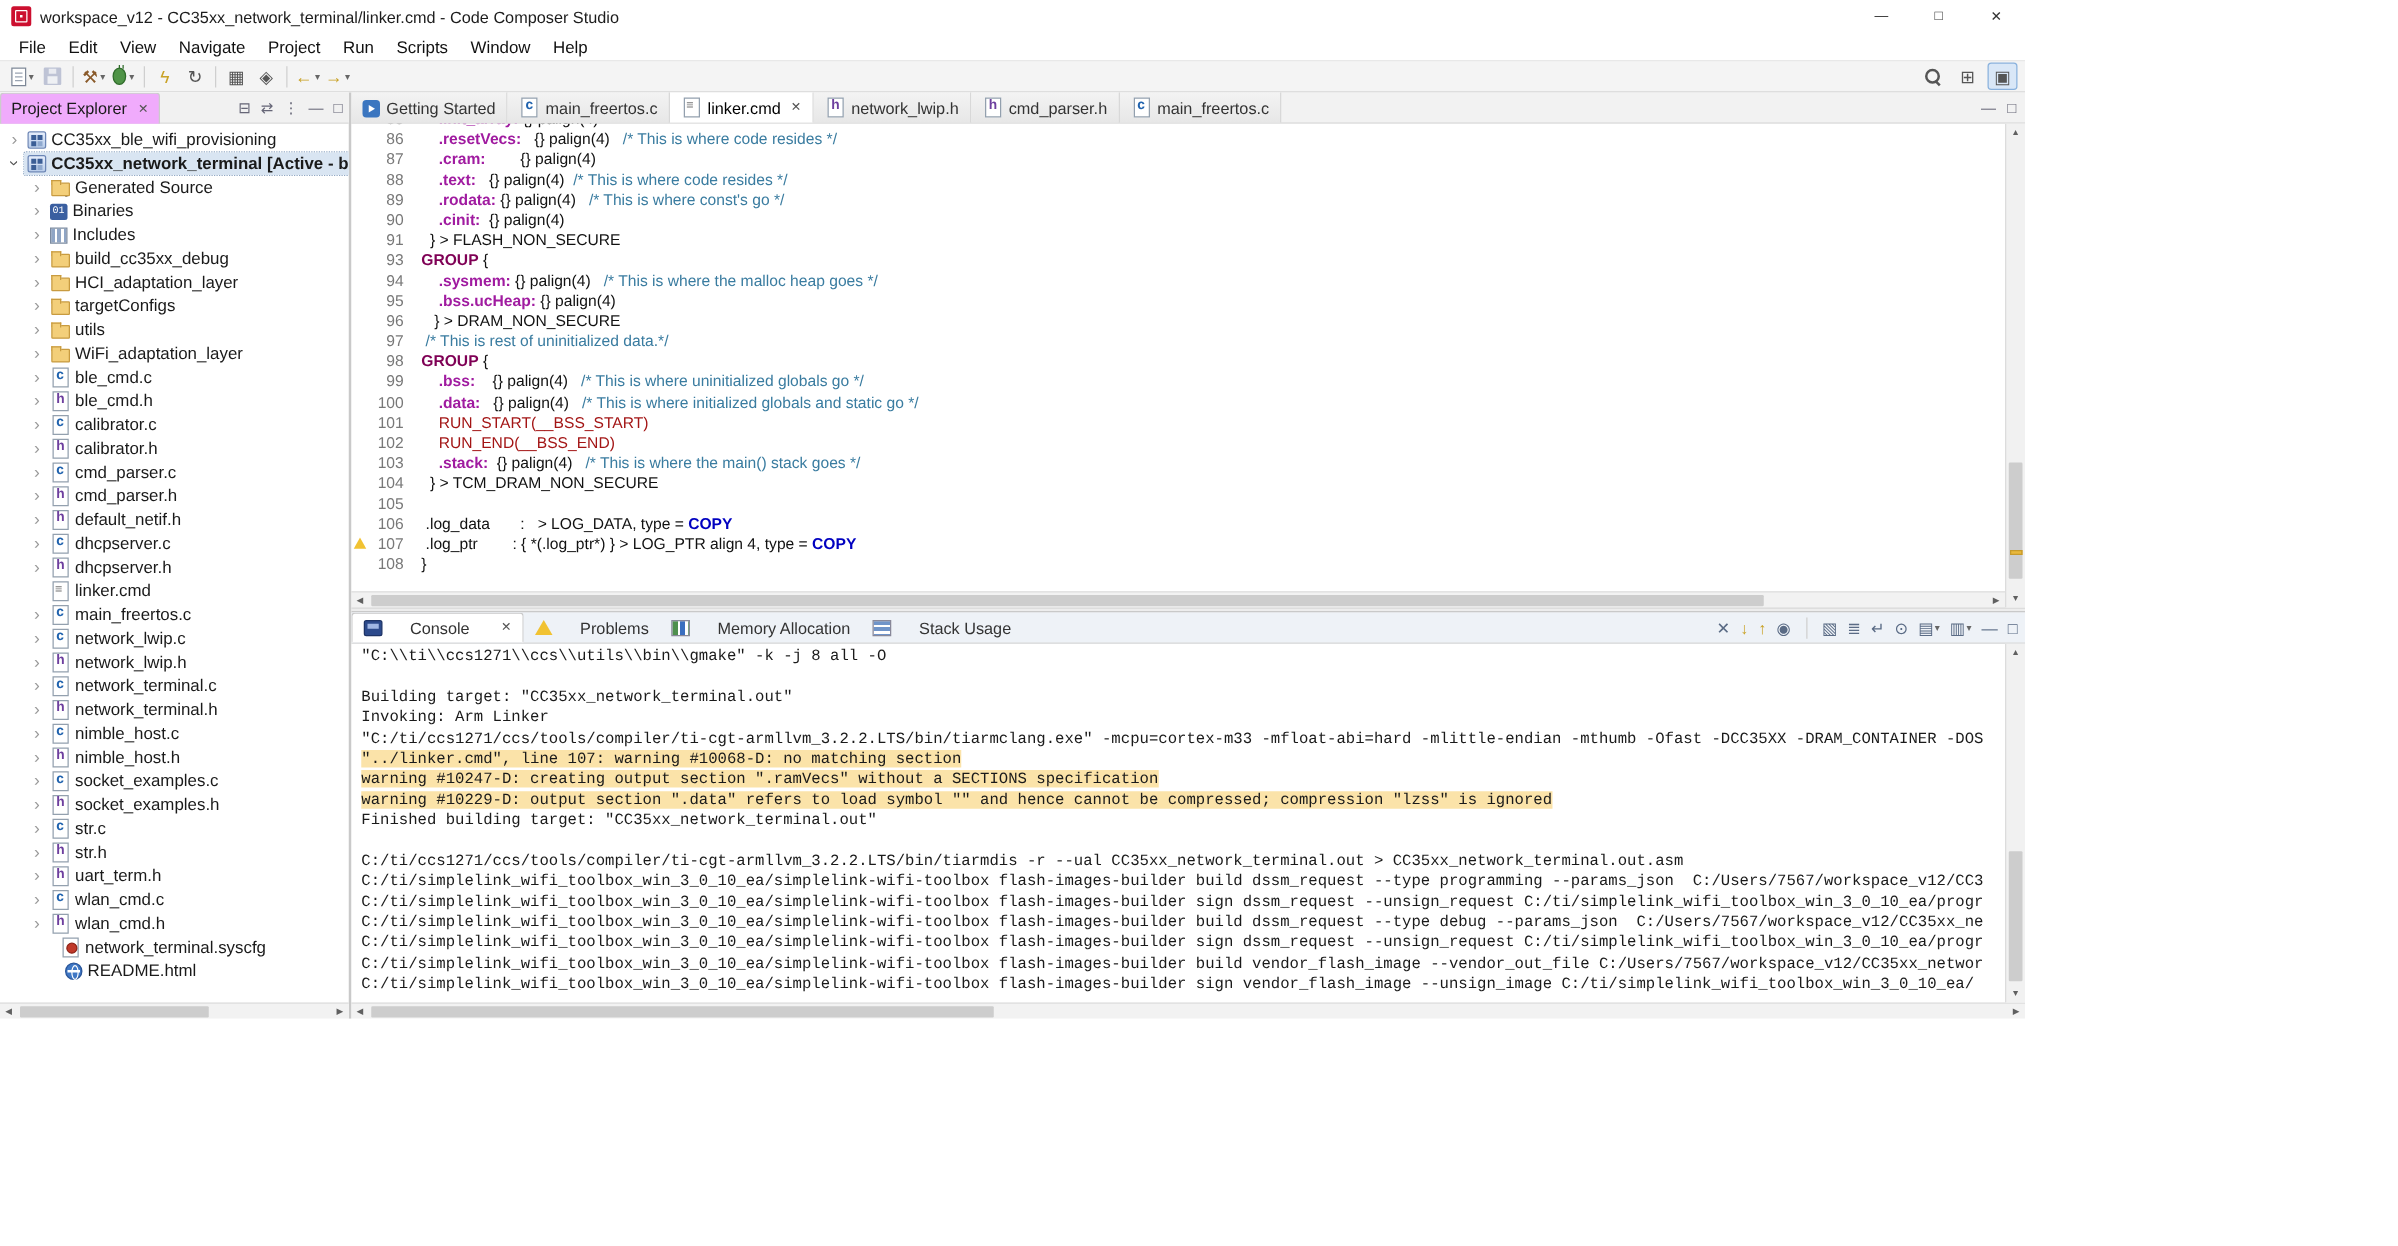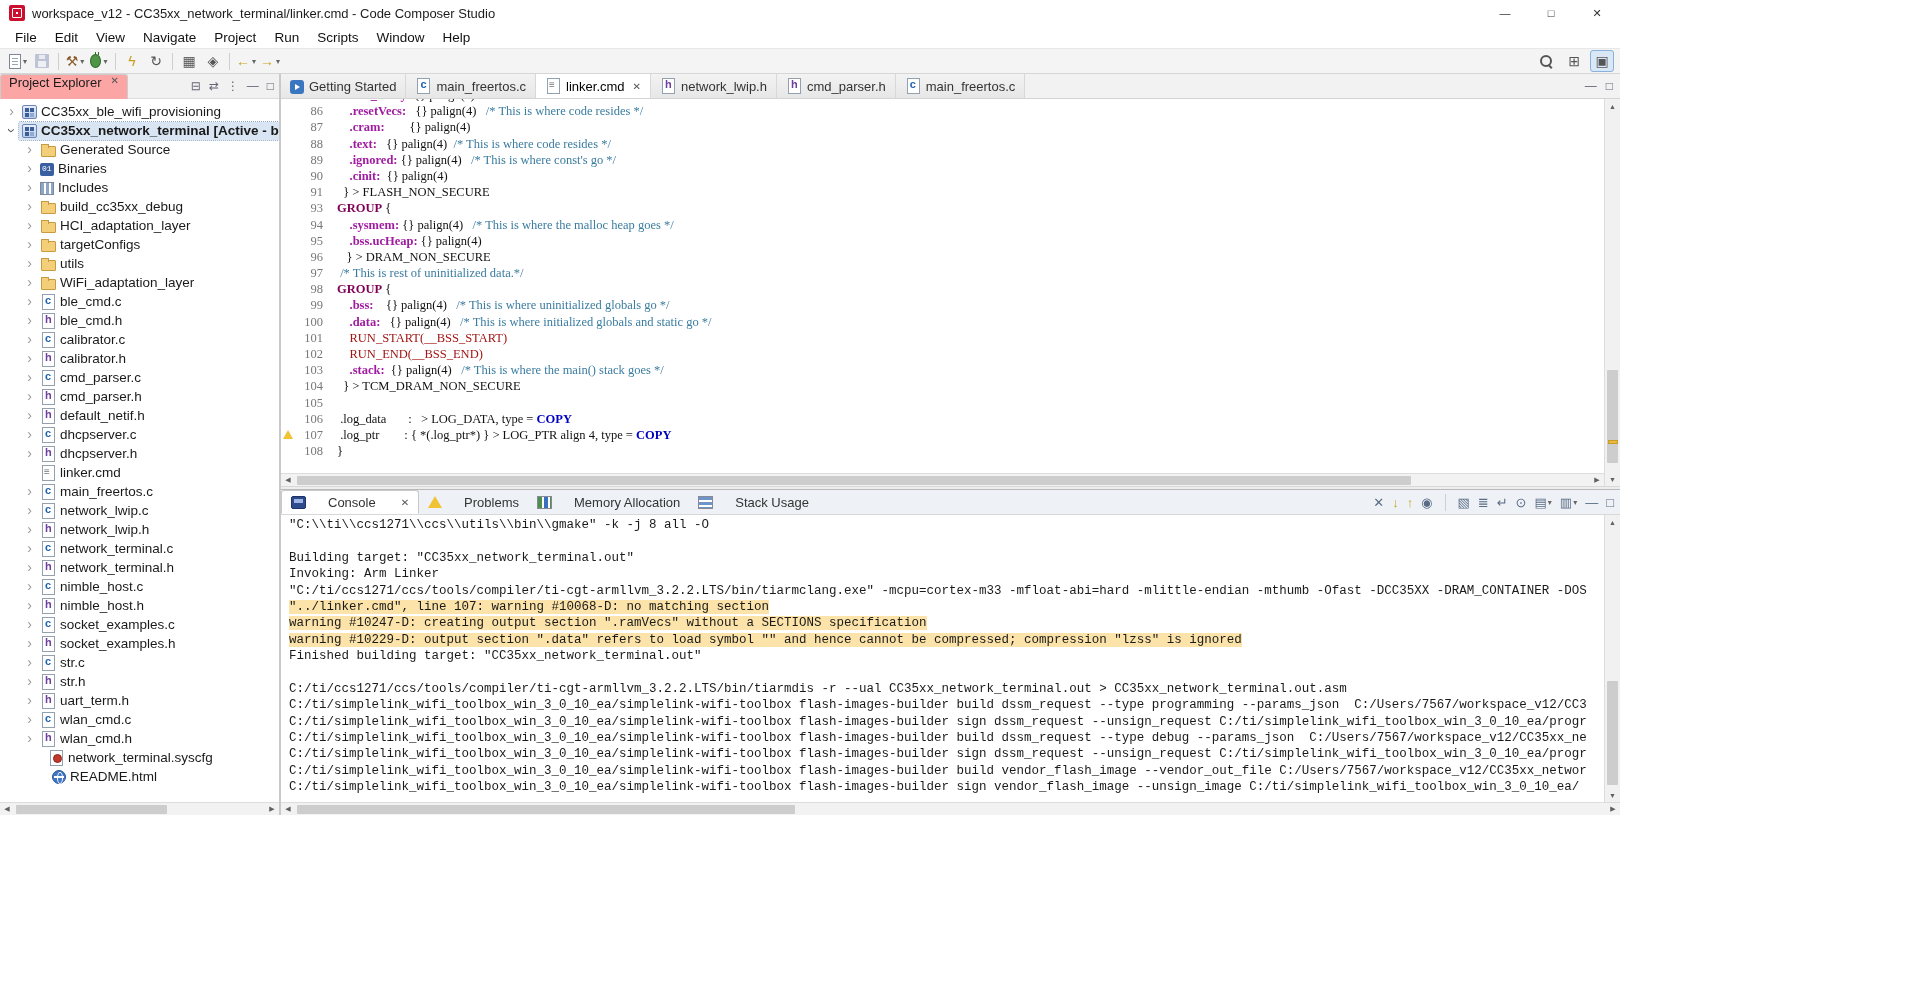--- a/index.html
+++ b/index.html
@@ -39,21 +39,21 @@
   .i-search{width:15px;height:15px;position:relative}
   .i-search::before{content:"";position:absolute;left:1px;top:1px;width:8px;height:8px;border:2px solid #555;border-radius:50%}
   .i-search::after{content:"";position:absolute;left:10px;top:10px;width:5px;height:2px;background:#555;transform:rotate(45deg);transform-origin:0 0}
 
   
   .main{flex:1;display:flex;min-height:0}
 
   
   .left-panel{width:281px;border-right:2px solid #c9c9c9;display:flex;flex-direction:column;background:#fff;position:relative;flex:none}
   .panel-header{height:25px;background:#f1f1f1;border-bottom:1px solid #dcdcdc;display:flex;align-items:center;flex:none}
-  .view-tab{height:25px;background:#fca5a5;border:1px solid #ccc;border-bottom:none;border-radius:3px 3px 0 0;display:flex;align-items:flex-start;padding:0 8px;font-size:13px;gap:6px}
+  .view-tab{height:25px;background:#f0abfc;border:1px solid #ccc;border-bottom:none;border-radius:3px 3px 0 0;display:flex;align-items:center;padding:0 8px;font-size:13px;gap:6px}
   .tab-close{font-size:10px;color:#555;margin-left:3px}
   .panel-tools{margin-left:auto;display:flex;align-items:center;padding-right:5px;gap:8px;color:#667;font-size:12px}
   .ptool{display:flex;align-items:center}
   .tree{flex:1;overflow:hidden;padding-top:3px;font-size:13.5px}
   .tree-row{height:19px;display:flex;align-items:center;white-space:nowrap}
   .twist{width:15px;text-align:center;color:#9a9a9a;font-size:14px;flex:none;line-height:15px}
   .twist.open{transform:rotate(90deg);color:#555}
   .row-content{display:flex;align-items:center;gap:4px;padding:0 3px;border-radius:2px;height:18px}
   .row-content.sel{background:var(--selbg);outline:1px dotted #8fa7c4}
   .tree-label.bold{font-weight:bold}
@@ -82,21 +82,21 @@
   
   .right-col{flex:1;display:flex;flex-direction:column;min-width:0}
   .editor-tabs{height:25px;background:#f2f2f2;border-bottom:1px solid #d4d4d4;display:flex;align-items:stretch;flex:none}
   .etab{display:flex;align-items:center;padding:0 9px;font-size:13px;border-right:1px solid #d8d8d8;background:linear-gradient(#f3f3f3,#e7e7e7);gap:5px;color:#333;white-space:nowrap}
   .etab.active{background:#fff;color:#000}
   .etabs-right{margin-left:auto;display:flex;align-items:center;gap:9px;padding-right:7px;color:#667;font-size:12px}
 
   .editor-body{height:387px;display:flex;background:#fff;flex:none;min-width:0}
   .code-pane{flex:1;display:flex;flex-direction:column;min-width:0}
   .code-scroll{flex:1;overflow:hidden}
-  .code-line{display:flex;height:16.2px;line-height:16.2px;font-family:Liberation Serif, serif;font-size:12.5px;white-space:pre}
+  .code-line{display:flex;height:16.2px;line-height:16.2px;font-family:Liberation Sans, sans-serif;font-size:12.5px;white-space:pre}
   .code-line.clip{margin-top:-12px}
   .gutter-ann{width:16px;flex:none;position:relative}
   .warn-tri{position:absolute;left:2px;top:3px;width:0;height:0;border-left:5px solid transparent;border-right:5px solid transparent;border-bottom:9px solid #f1c232}
   .line-num{width:30px;flex:none;text-align:right;color:var(--syn-line_number);padding-right:4px}
   .line-text{padding-left:10px}
   .tk-p{color:var(--syn-plain)}
   .tk-s{color:var(--syn-section);font-weight:bold}
   .tk-c{color:var(--syn-comment)}
   .tk-k{color:var(--syn-keyword);font-weight:bold}
   .tk-f{color:var(--syn-func)}
@@ -542,21 +542,21 @@
           </div>
         </div>
 
       <div class="editor-body">
         <div class="code-pane">
           <div class="code-scroll" id="code">
               <div class="code-line clip"><span class="gutter-ann"></span><span class="line-num">85</span><span class="line-text"><span class="tk-p">    </span><span class="tk-s">.init_array:</span><span class="tk-p"> {} palign(4)</span></span></div>
               <div class="code-line"><span class="gutter-ann"></span><span class="line-num">86</span><span class="line-text"><span class="tk-p">    </span><span class="tk-s">.resetVecs:</span><span class="tk-p">   {} palign(4)   </span><span class="tk-c">/* This is where code resides */</span></span></div>
               <div class="code-line"><span class="gutter-ann"></span><span class="line-num">87</span><span class="line-text"><span class="tk-p">    </span><span class="tk-s">.cram:</span><span class="tk-p">        {} palign(4)</span></span></div>
               <div class="code-line"><span class="gutter-ann"></span><span class="line-num">88</span><span class="line-text"><span class="tk-p">    </span><span class="tk-s">.text:</span><span class="tk-p">   {} palign(4)  </span><span class="tk-c">/* This is where code resides */</span></span></div>
-              <div class="code-line"><span class="gutter-ann"></span><span class="line-num">89</span><span class="line-text"><span class="tk-p">    </span><span class="tk-s">.ignored:</span><span class="tk-p"> {} palign(4)   </span><span class="tk-c">/* This is where const's go */</span></span></div>
+              <div class="code-line"><span class="gutter-ann"></span><span class="line-num">89</span><span class="line-text"><span class="tk-p">    </span><span class="tk-s">.rodata:</span><span class="tk-p"> {} palign(4)   </span><span class="tk-c">/* This is where const's go */</span></span></div>
               <div class="code-line"><span class="gutter-ann"></span><span class="line-num">90</span><span class="line-text"><span class="tk-p">    </span><span class="tk-s">.cinit:</span><span class="tk-p">  {} palign(4)</span></span></div>
               <div class="code-line"><span class="gutter-ann"></span><span class="line-num">91</span><span class="line-text"><span class="tk-p">  } &gt; FLASH_NON_SECURE</span></span></div>
               <div class="code-line"><span class="gutter-ann"></span><span class="line-num">93</span><span class="line-text"><span class="tk-k">GROUP</span><span class="tk-p"> {</span></span></div>
               <div class="code-line"><span class="gutter-ann"></span><span class="line-num">94</span><span class="line-text"><span class="tk-p">    </span><span class="tk-s">.sysmem:</span><span class="tk-p"> {} palign(4)   </span><span class="tk-c">/* This is where the malloc heap goes */</span></span></div>
               <div class="code-line"><span class="gutter-ann"></span><span class="line-num">95</span><span class="line-text"><span class="tk-p">    </span><span class="tk-s">.bss.ucHeap:</span><span class="tk-p"> {} palign(4)</span></span></div>
               <div class="code-line"><span class="gutter-ann"></span><span class="line-num">96</span><span class="line-text"><span class="tk-p">   } &gt; DRAM_NON_SECURE</span></span></div>
               <div class="code-line"><span class="gutter-ann"></span><span class="line-num">97</span><span class="line-text"><span class="tk-p"> </span><span class="tk-c">/* This is rest of uninitialized data.*/</span></span></div>
               <div class="code-line"><span class="gutter-ann"></span><span class="line-num">98</span><span class="line-text"><span class="tk-k">GROUP</span><span class="tk-p"> {</span></span></div>
               <div class="code-line"><span class="gutter-ann"></span><span class="line-num">99</span><span class="line-text"><span class="tk-p">    </span><span class="tk-s">.bss:</span><span class="tk-p">    {} palign(4)   </span><span class="tk-c">/* This is where uninitialized globals go */</span></span></div>
               <div class="code-line"><span class="gutter-ann"></span><span class="line-num">100</span><span class="line-text"><span class="tk-p">    </span><span class="tk-s">.data:</span><span class="tk-p">   {} palign(4)   </span><span class="tk-c">/* This is where initialized globals and static go */</span></span></div>

